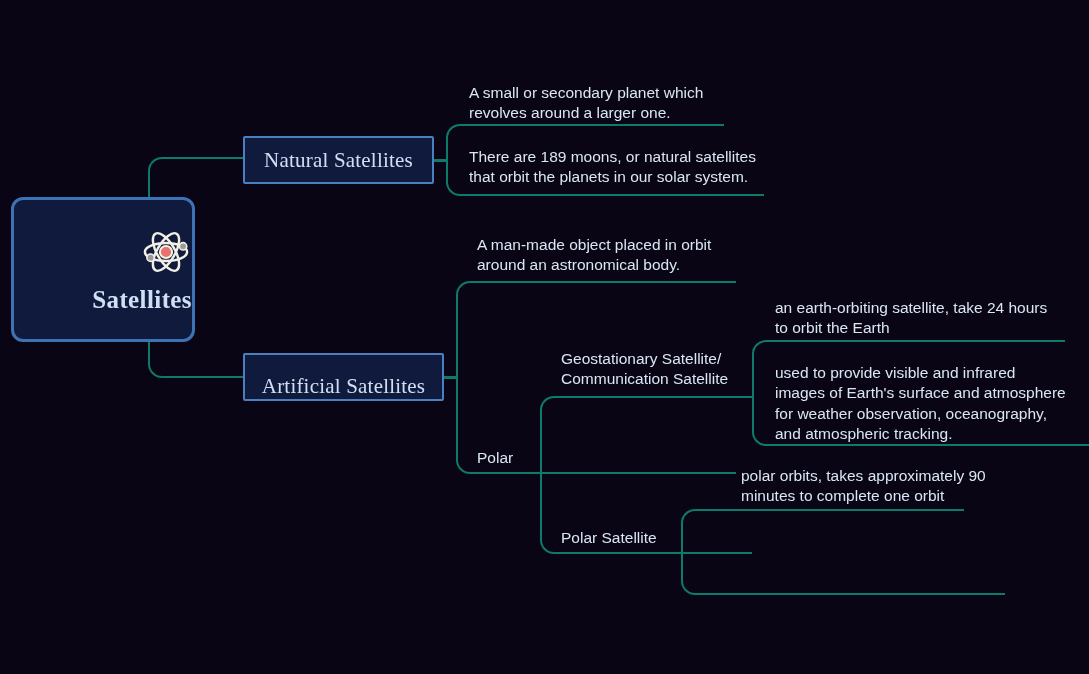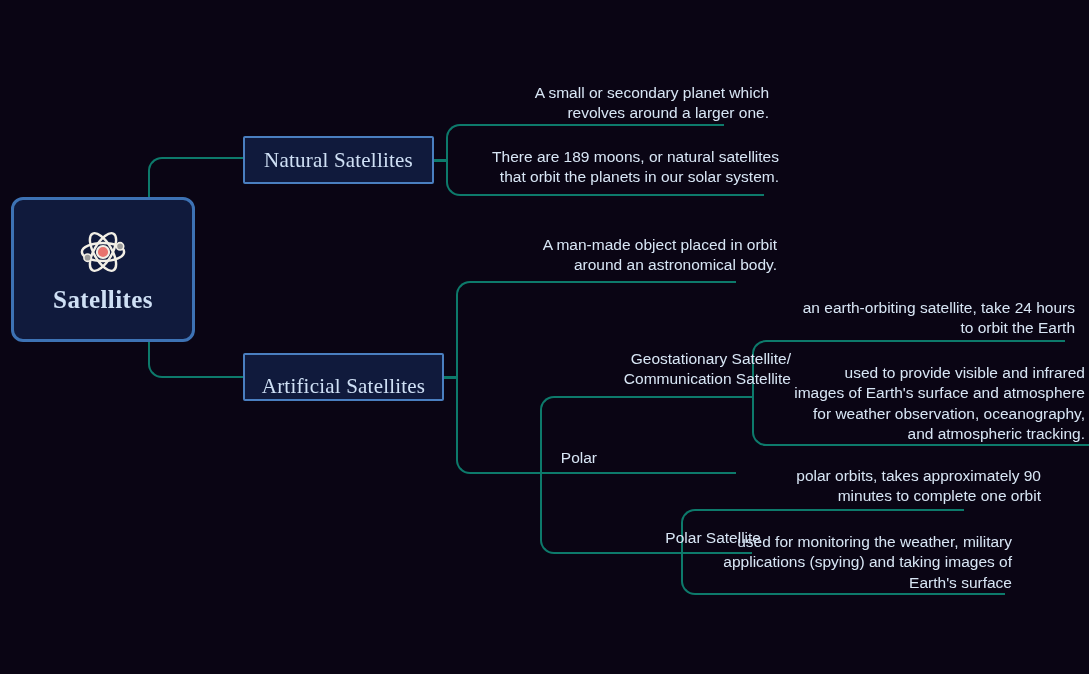--- a/index.html
+++ b/index.html
@@ -41,21 +41,21 @@
     left: 11px;
     top: 197px;
     width: 184px;
     height: 145px;
     background: #101a3c;
     border: 3px solid #3d72b4;
     border-radius: 12px;
     box-sizing: border-box;
     display: flex;
     flex-direction: column;
-    align-items: center;
+    align-items: flex-end;
     justify-content: center;
     z-index: 5;
   }
   .root-icon { width: 52px; height: 52px; margin-bottom: 8px; }
   .root-label {
     font-family: "Liberation Serif", serif;
     font-size: 25px;
     font-weight: bold;
     color: #cfe0f5;
     letter-spacing: .4px;
@@ -81,21 +81,20 @@
   }
 
   
   .txt {
     position: absolute;
     color: #d8e6f5;
     font-size: 15.5px;
     line-height: 1.32;
     z-index: 4;
     white-space: pre-line;
-    text-align: right;
   }
 </style>
 </head>
 <body>
 
 <div id="canvas">
 
   <div class="elbow" style="left:148px; top:157px; width:100px; height:110px;
               border-right:none; border-bottom:none;
               border-top-left-radius:14px;"></div>
@@ -165,17 +164,14 @@
 images of Earth's surface and atmosphere
 for weather observation, oceanography,
 and atmospheric tracking.</div>
 
   <div class="bracket" style="left:681px; top:509px; width:283px; height:86px;"></div>
   <div class="conn" style="left:940px; top:592.5px; width:65px; height:2.5px;"></div>
 
   <div class="txt" style="left:741px; top:466px; width:300px;">polar orbits, takes approximately 90
 minutes to complete one orbit</div>
 
-  <div class="txt" style="left:702px; top:532px; width:310px;">used for monitoring the weather, military
-applications (spying) and taking images of
-Earth's surface</div>
 
 </div>
 
 </body></html>

